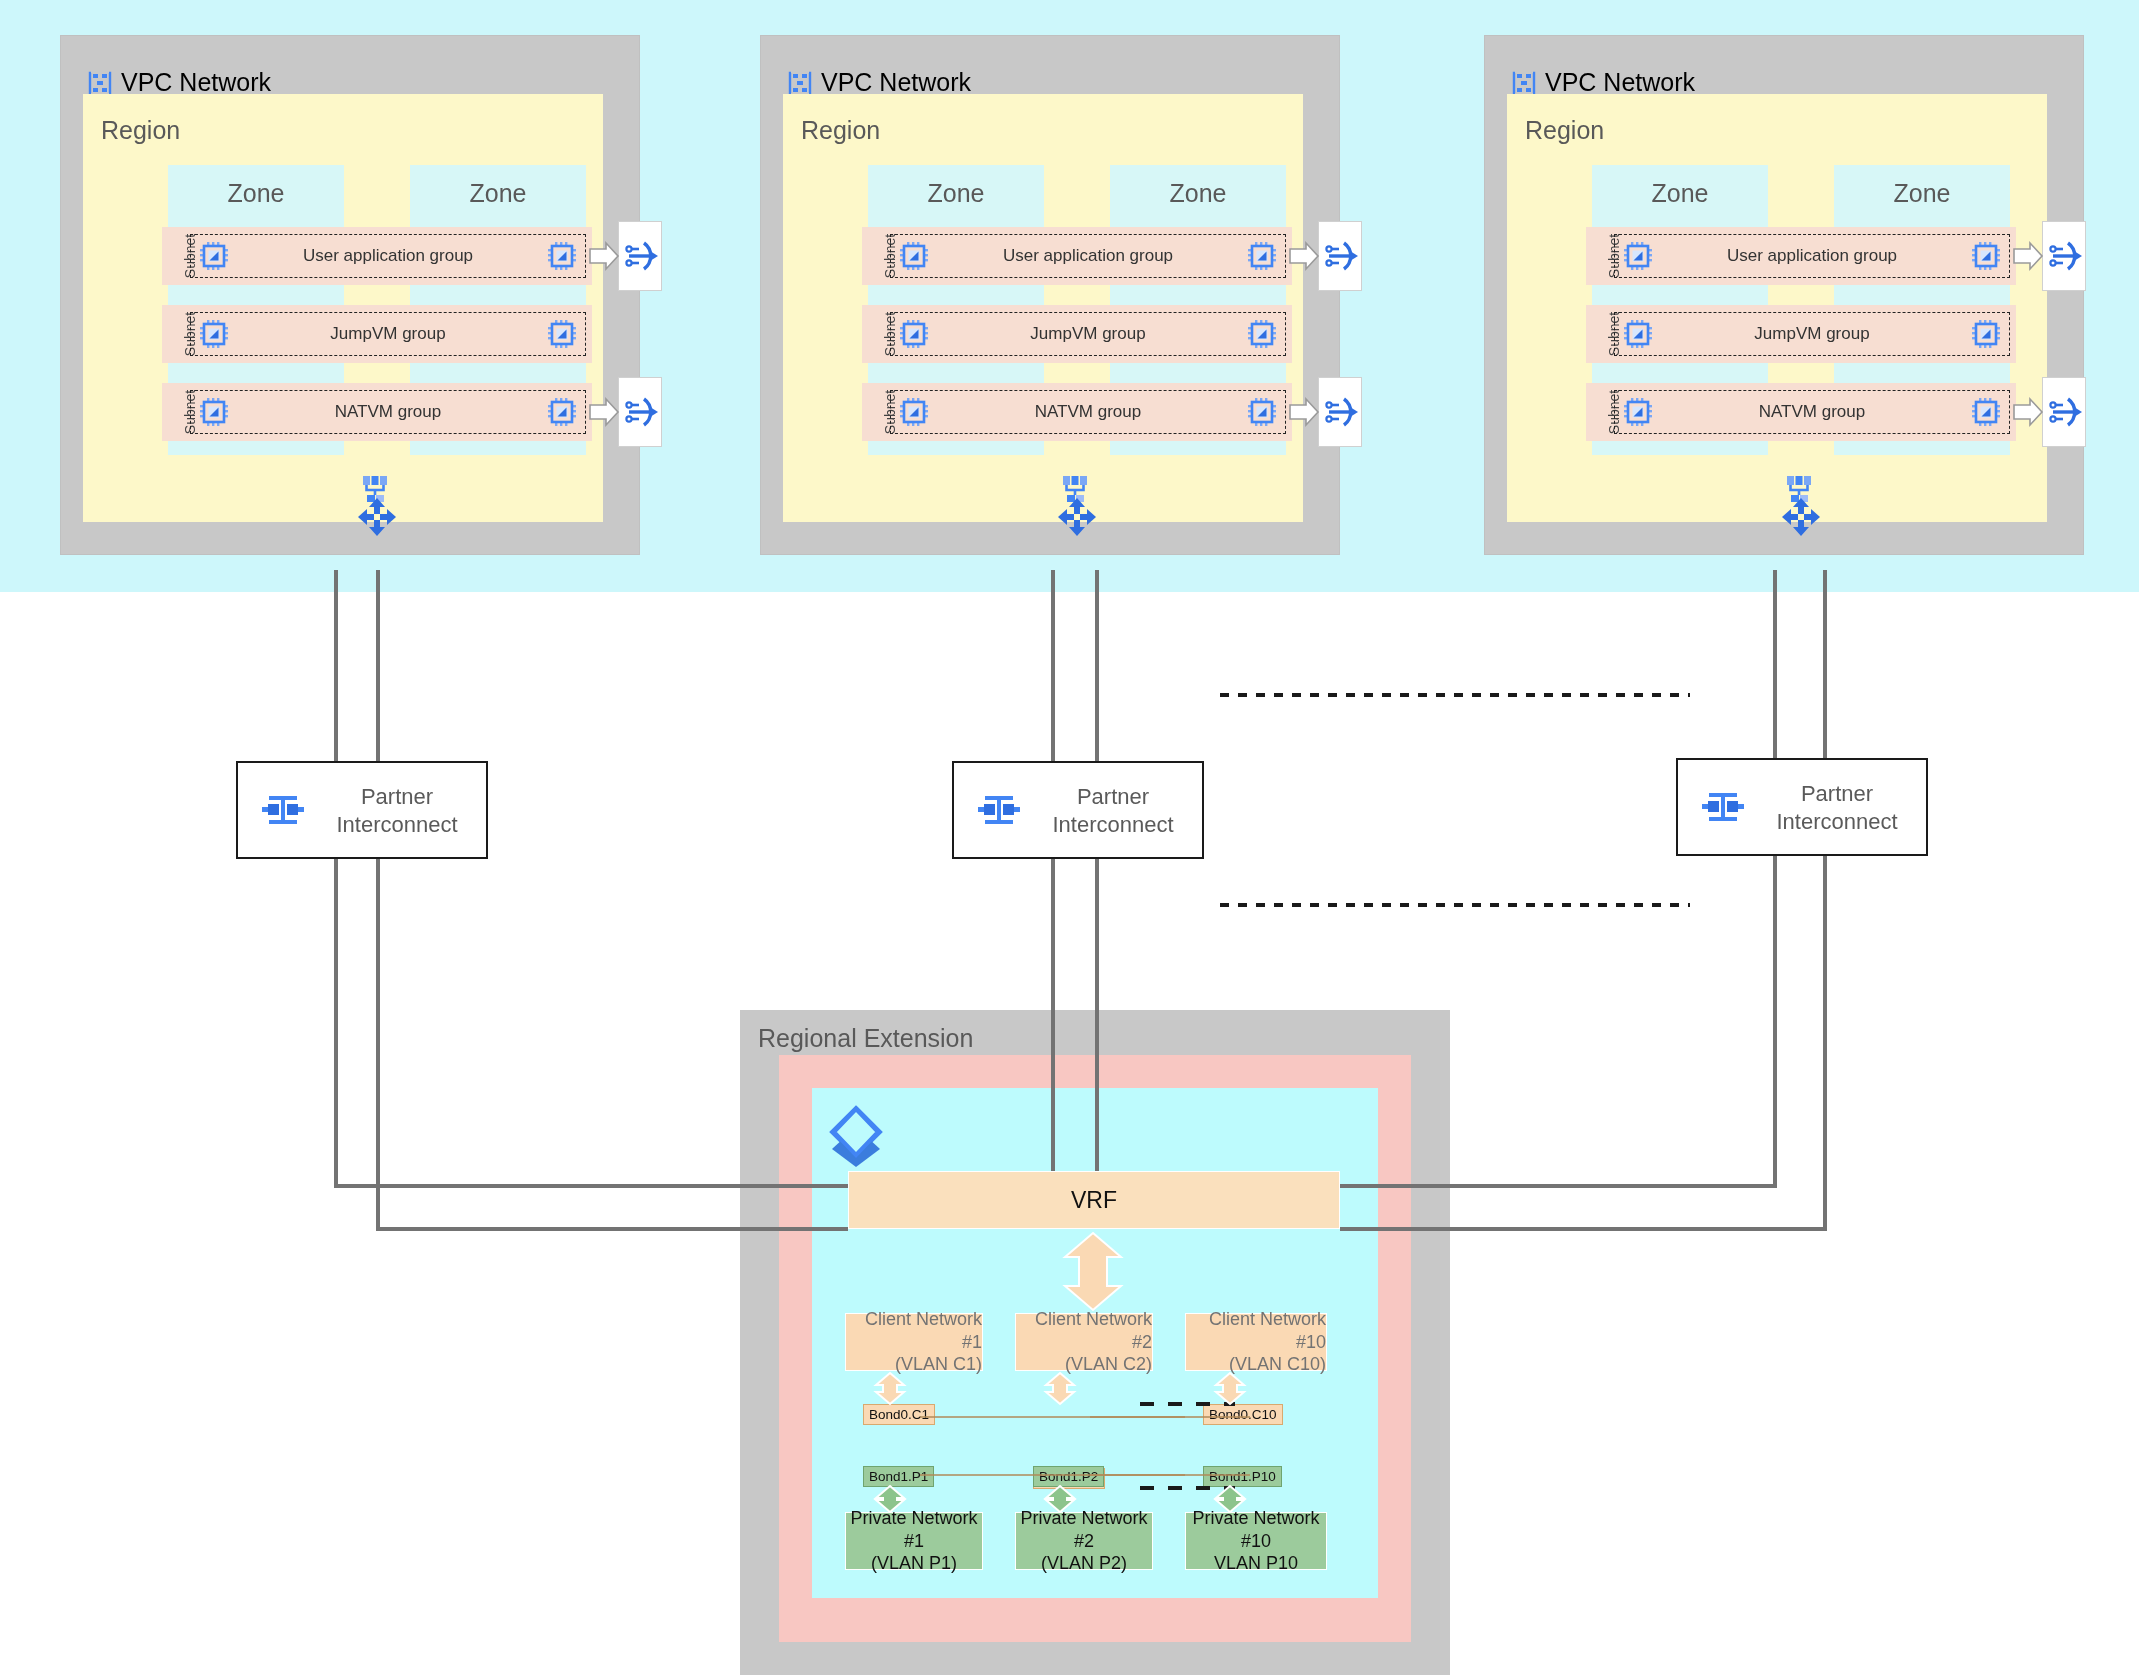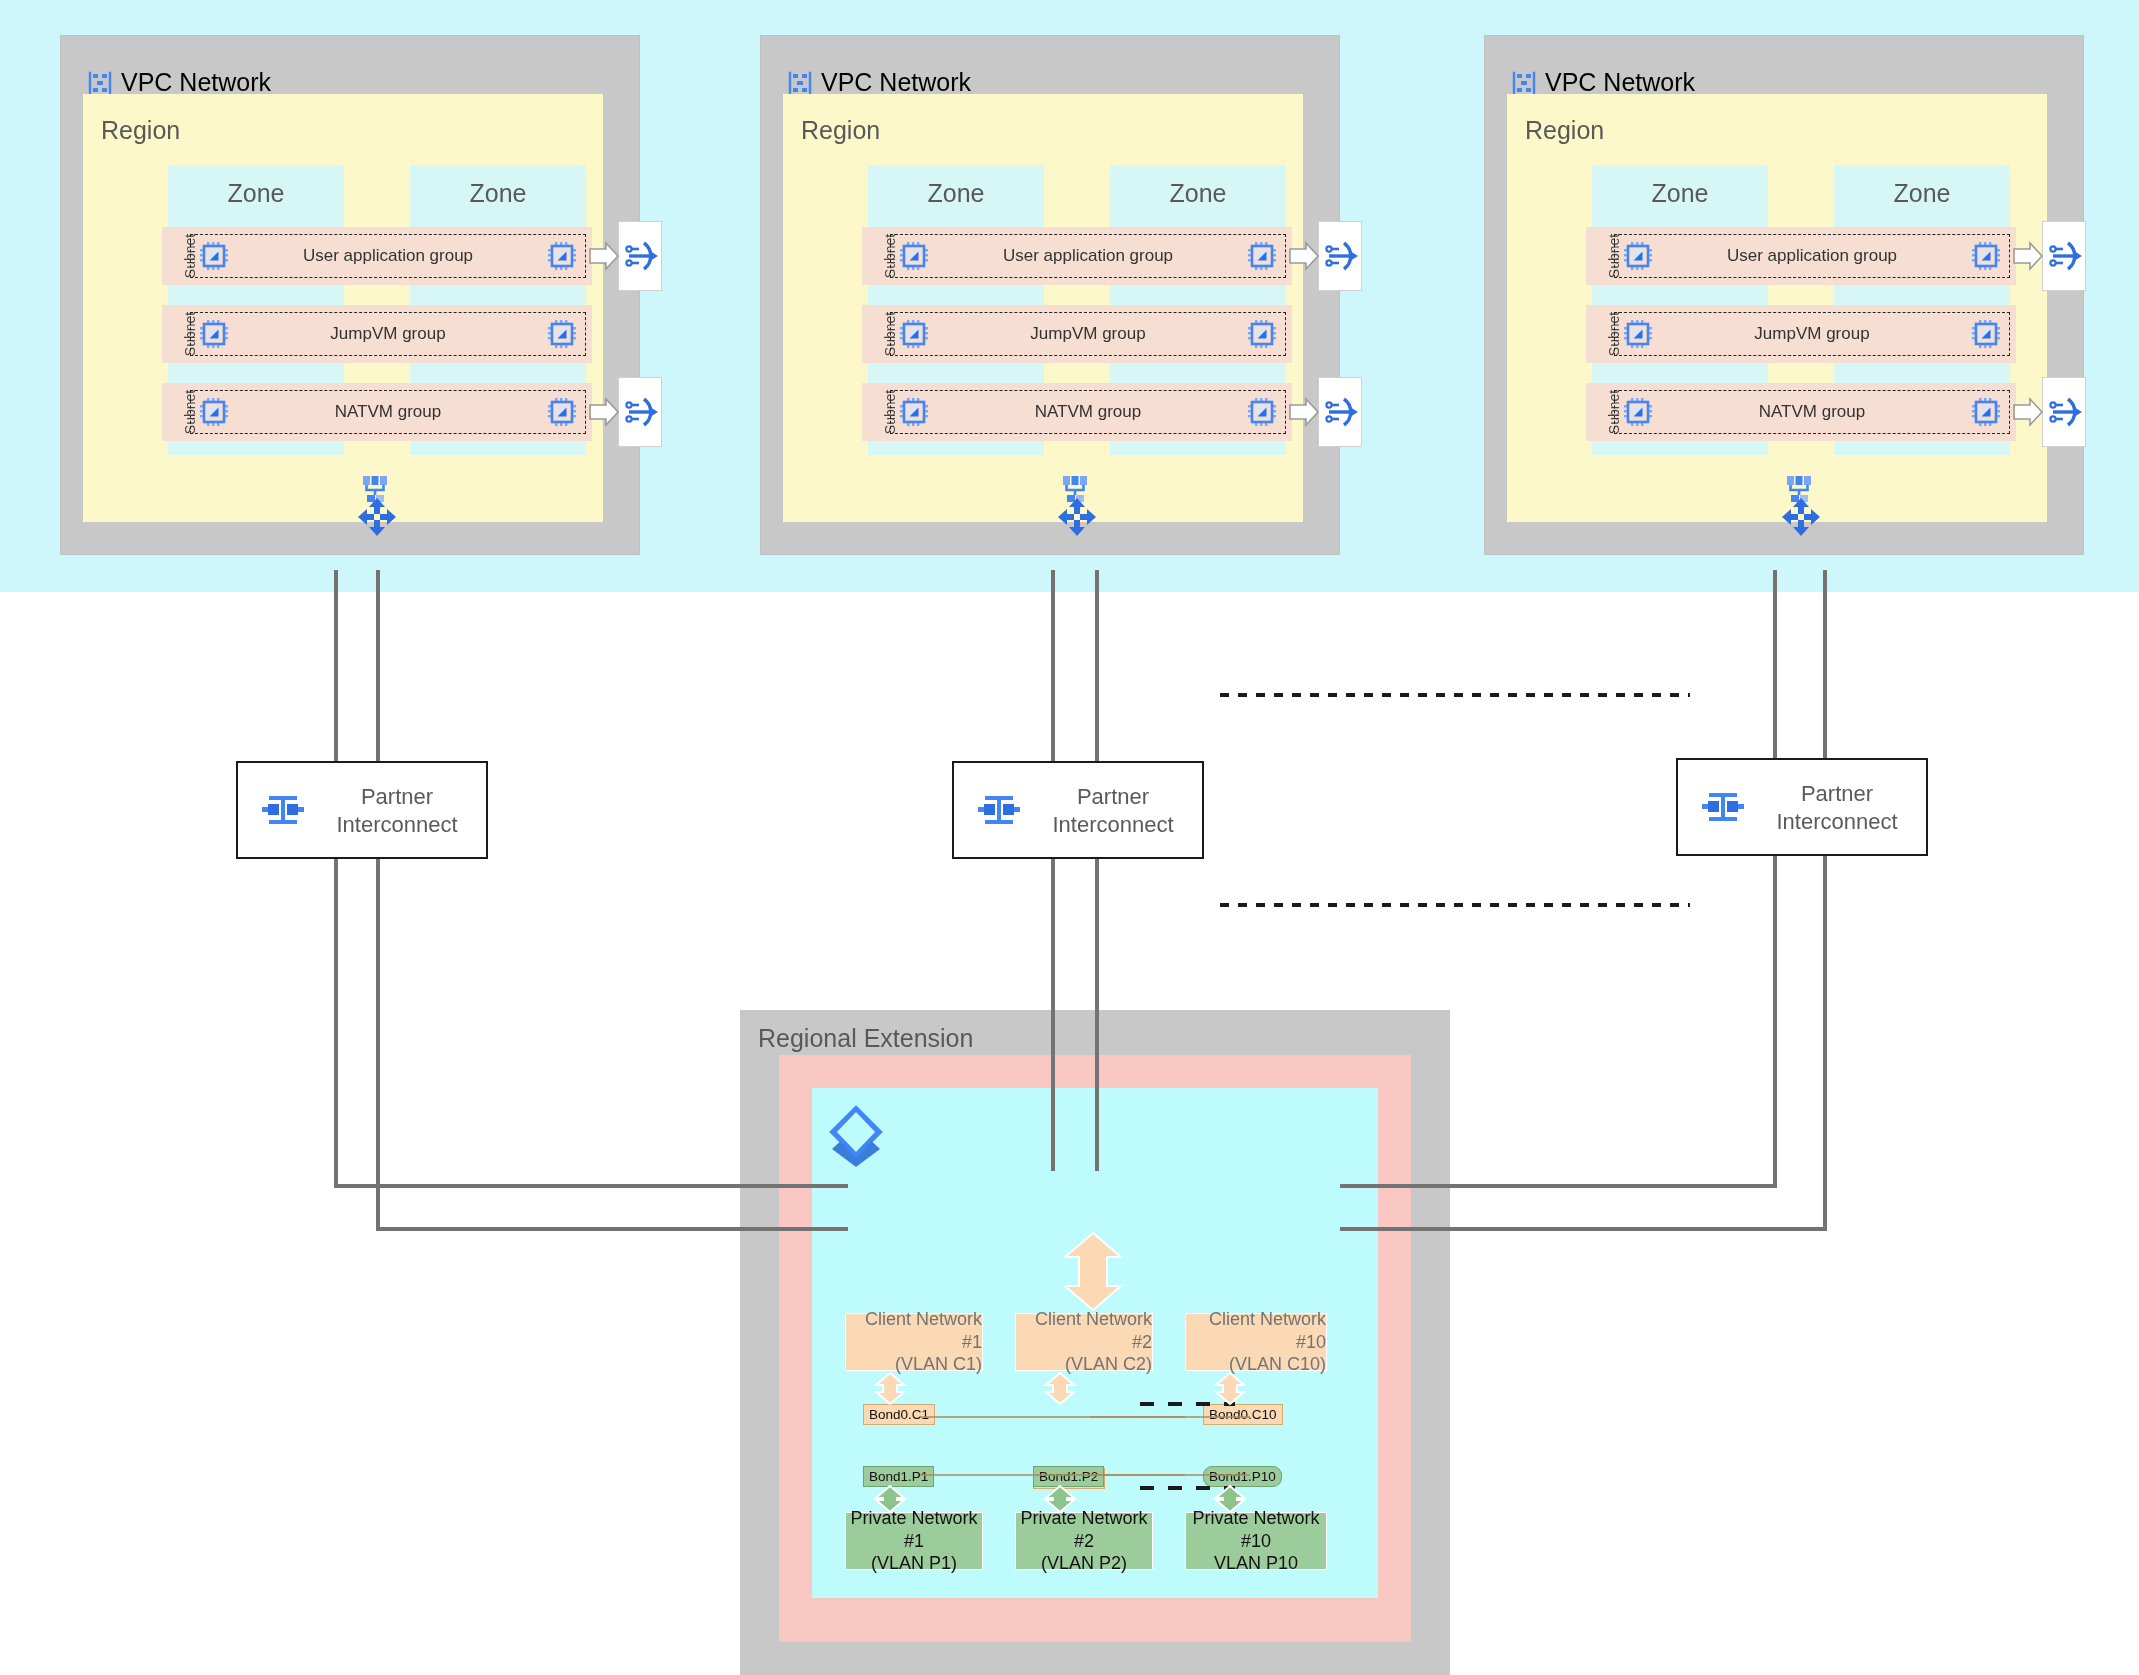--- a/index.html
+++ b/index.html
@@ -759,20 +759,23 @@
 
   <div style="position:absolute; left:826px; top:1105px; width:60px; height:64px;">
     <svg viewBox="0 0 60 64" width="60" height="64">
       <polygon points="30,3 54,27 30,51 6,27" fill="none" stroke="#4285f4" stroke-width="4"></polygon>
       <polygon points="30,22 54,44 30,62 6,44" fill="#3b7ddd"></polygon>
       <polygon points="30,12 50,30 30,48 10,30" fill="#bdfbfd"></polygon>
       <polygon points="30,4 52,27 30,50 8,27" fill="none" stroke="#4285f4" stroke-width="4"></polygon>
     </svg>
   </div>
 
+  <div class="vrf-box" style="left:848px; top:1171px; width:492px; height:58px;">
+    <span>VRF</span>
+  </div>
 
   <div id="client-container">
       <div class="client-box" style="left: 845px; top: 1313px; width: 138px; height: 58px;">
         <div>
       <div>Client Network #1</div>
       <div>(VLAN C1)</div>
     </div>
       </div>
       <div class="bond-tag bond-c" style="left: 863px; top: 1404px;">Bond0.C1</div>
       <div class="client-box" style="left: 1015px; top: 1313px; width: 138px; height: 58px;">
@@ -800,21 +803,21 @@
                <div>(VLAN P1)</div>
         </div>
       </div>
       <div class="bond-tag bond-p" style="left: 1033px; top: 1466px;">Bond1.P2</div>
       <div class="private-box" style="left: 1015px; top: 1512px; width: 138px; height: 58px;">
         <div>
           <div>Private Network #2</div>
                <div>(VLAN P2)</div>
         </div>
       </div>
-      <div class="bond-tag bond-p" style="left: 1203px; top: 1466px; border-radius: 9px;">Bond1.P10</div>
+      <div class="bond-tag bond-p" style="left: 1203px; top: 1466px;">Bond1.P10</div>
       <div class="private-box" style="left: 1185px; top: 1512px; width: 142px; height: 58px;">
         <div>
           <div>Private Network</div>
                <div>#10</div>
           <div>VLAN P10</div>
         </div>
       </div>
     </div>
 
   <svg class="overlay">

